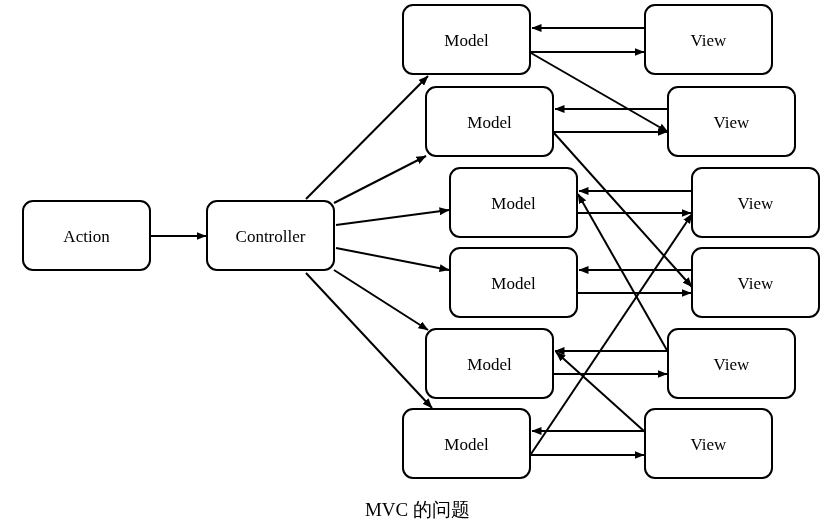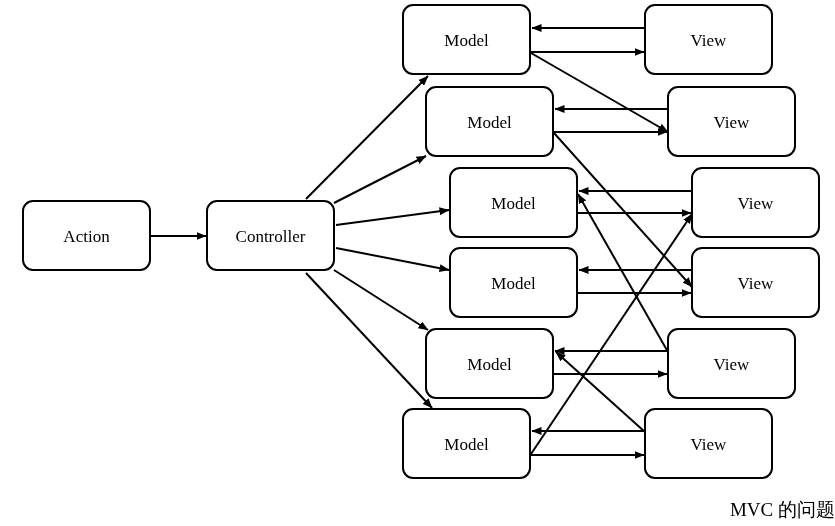--- a/index.html
+++ b/index.html
@@ -1,21 +1,21 @@
 <!DOCTYPE html>
 <html><head>
 <meta charset="utf-8">
 <style>
   html, body { margin: 0; padding: 0; background: #ffffff; }
   body { width: 835px; height: 526px; position: relative; overflow: hidden;
          font-family: "Liberation Serif", "DejaVu Serif", serif; }
   #diagram { position: absolute; left: 0; top: 0; }
   .node rect { fill: #ffffff; stroke: #000000; stroke-width: 2; }
   .node text { font-family: "Liberation Serif", "DejaVu Serif", serif; font-size: 17px; fill: #000; }
-  #caption { position: absolute; left: 0; width: 835px; top: 497px; text-align: right;
+  #caption { position: absolute; left: 0; width: 835px; top: 497px; text-align: center;
              font-size: 19px; color: #000; }
 </style>
 </head>
 <body>
 
 <svg id="diagram" width="835" height="526" viewBox="0 0 835 526" xmlns="http://www.w3.org/2000/svg">
   <defs>
     <marker id="arrow" markerWidth="10" markerHeight="8" refX="9.5" refY="4" orient="auto" markerUnits="userSpaceOnUse">
       <path d="M0,0 L10,4 L0,8 z" fill="#000"></path>
     </marker>

